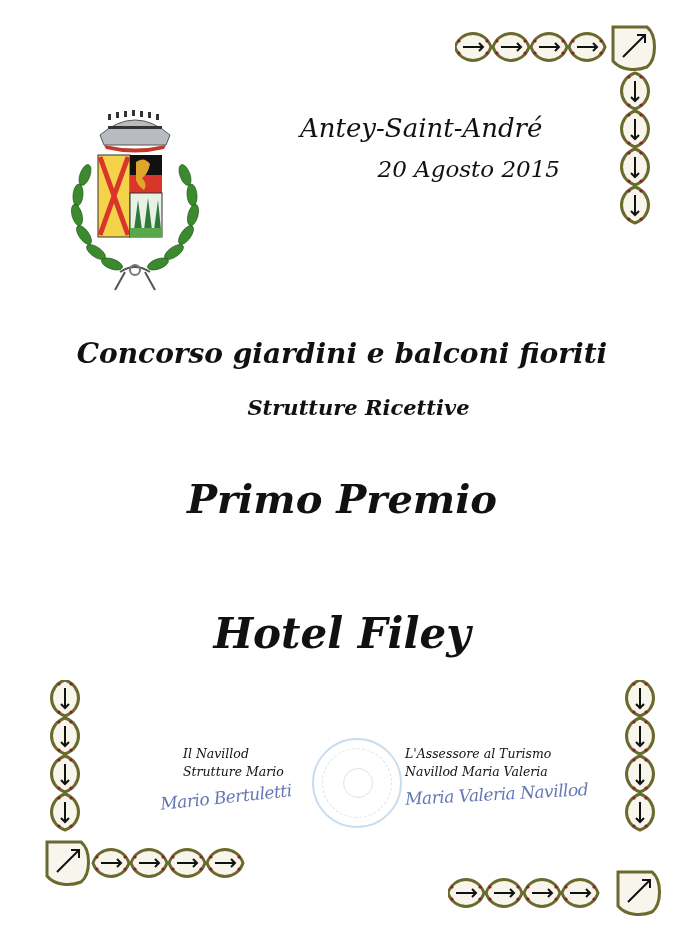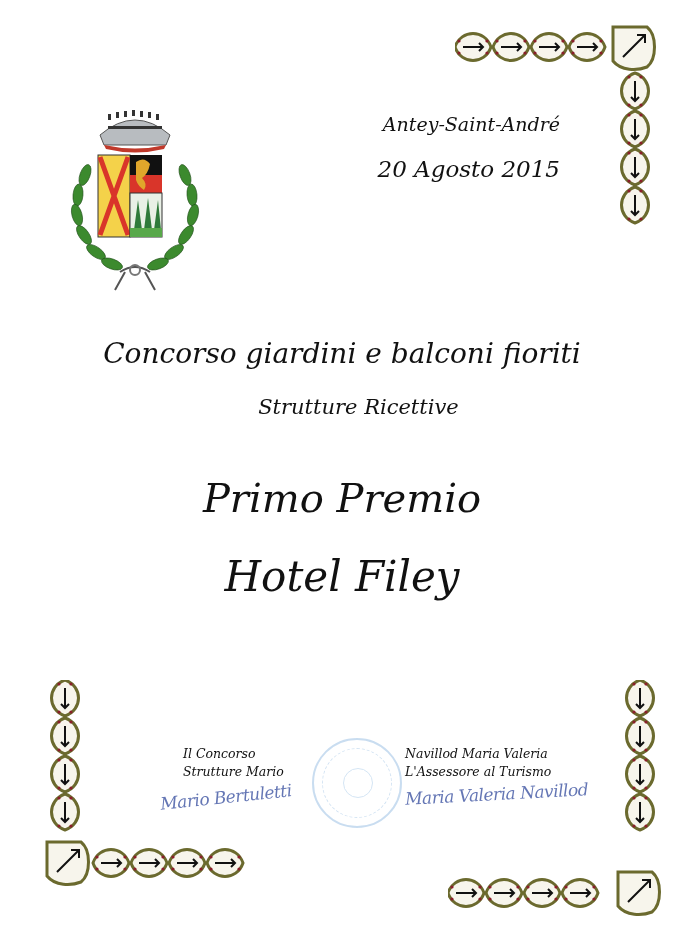--- a/index.html
+++ b/index.html
@@ -1,28 +1,28 @@
 <!DOCTYPE html>
 <html><head>
 <meta charset="utf-8">
 <style>
   html, body { margin: 0; padding: 0; background: #ffffff; }
   body { width: 684px; height: 940px; position: relative; overflow: hidden;
          font-family: "DejaVu Serif", "Liberation Serif", serif; color: #111; }
   .abs { position: absolute; }
   .script { font-family: "DejaVu Serif", "Liberation Serif", serif; font-style: italic; }
-  .center-text { text-align: center; left: 0; right: 0; white-space: nowrap; }
+  .center-text { text-align: center; left: 0; right: 0; white-space: nowrap; font-weight: bold; }
 
-  #place { top: 113px; left: 300px; width: 260px; text-align: right; font-size: 19px; line-height: 1.2; }
+  #place { top: 113px; left: 300px; width: 260px; text-align: left; font-size: 26px; line-height: 1.2; }
   #date  { top: 156px; left: 300px; width: 260px; text-align: right; font-size: 23px; line-height: 1.2; }
 
   #contest { top: 337px; font-size: 28px; }
   #category { top: 395px; font-size: 21px; margin-left: 33px; }
   #prize { top: 475px; font-size: 40px; }
-  #winner { top: 552px; font-size: 42px; }
+  #winner { top: 609px; font-size: 42px; }
 
   .sig-block { font-size: 12.5px; line-height: 1.45; }
   #mayor { top: 745px; left: 183px; }
   #assessor { top: 745px; left: 405px; }
   .signature { font-family: "DejaVu Serif", serif; font-style: italic; color: #4a5fa8;
                opacity: 0.85; font-size: 17px; letter-spacing: -0.5px; }
   #mayor-sig { top: 787px; left: 160px; transform: rotate(-6deg); }
   #assessor-sig { top: 784px; left: 405px; transform: rotate(-3deg); }
 
   #stamp { top: 738px; left: 312px; width: 86px; height: 86px; border-radius: 50%;
@@ -82,32 +82,32 @@
 
 <div id="place" class="abs script">Antey-Saint-André</div>
 <div id="date" class="abs script">20 Agosto 2015</div>
 
 <div id="contest" class="abs script center-text">Concorso giardini e balconi fioriti</div>
 <div id="category" class="abs script center-text">Strutture Ricettive</div>
 <div id="prize" class="abs script center-text">Primo Premio</div>
 <div id="winner" class="abs script center-text">Hotel Filey</div>
 
 <div id="mayor" class="abs script sig-block">
-  <div>Il Concorso</div>
+  <div>Il Navillod</div>
   <div>Strutture Mario</div>
 </div>
 <div id="mayor-sig" class="abs signature">Mario Bertuletti</div>
 
 <div id="stamp" class="abs">
     <div id="stamp-inner"></div>
   </div>
 
 <div id="assessor" class="abs script sig-block">
+  <div>L'Assessore al Turismo</div>
   <div>Navillod Maria Valeria</div>
-  <div>L'Assessore al Turismo</div>
 </div>
 <div id="assessor-sig" class="abs signature">Maria Valeria Navillod</div>
 
 <svg class="border-svg" style="top:25px;left:455px;" width="210" height="200" viewBox="0 0 210 200">
   <defs>
     <g id="heartH">
       <path d="M0 20 C6 2 30 2 36 20 C30 38 6 38 0 20 Z" fill="#f7f5ec" stroke="#6b6a2e" stroke-width="3"></path>
       <path d="M8 20 L28 20 M24 16 L28 20 L24 24" stroke="#111" stroke-width="2" fill="none"></path>
       <circle cx="4" cy="14" r="1.6" fill="#8a1f2a"></circle>
         <circle cx="4" cy="26" r="1.6" fill="#8a1f2a"></circle>

